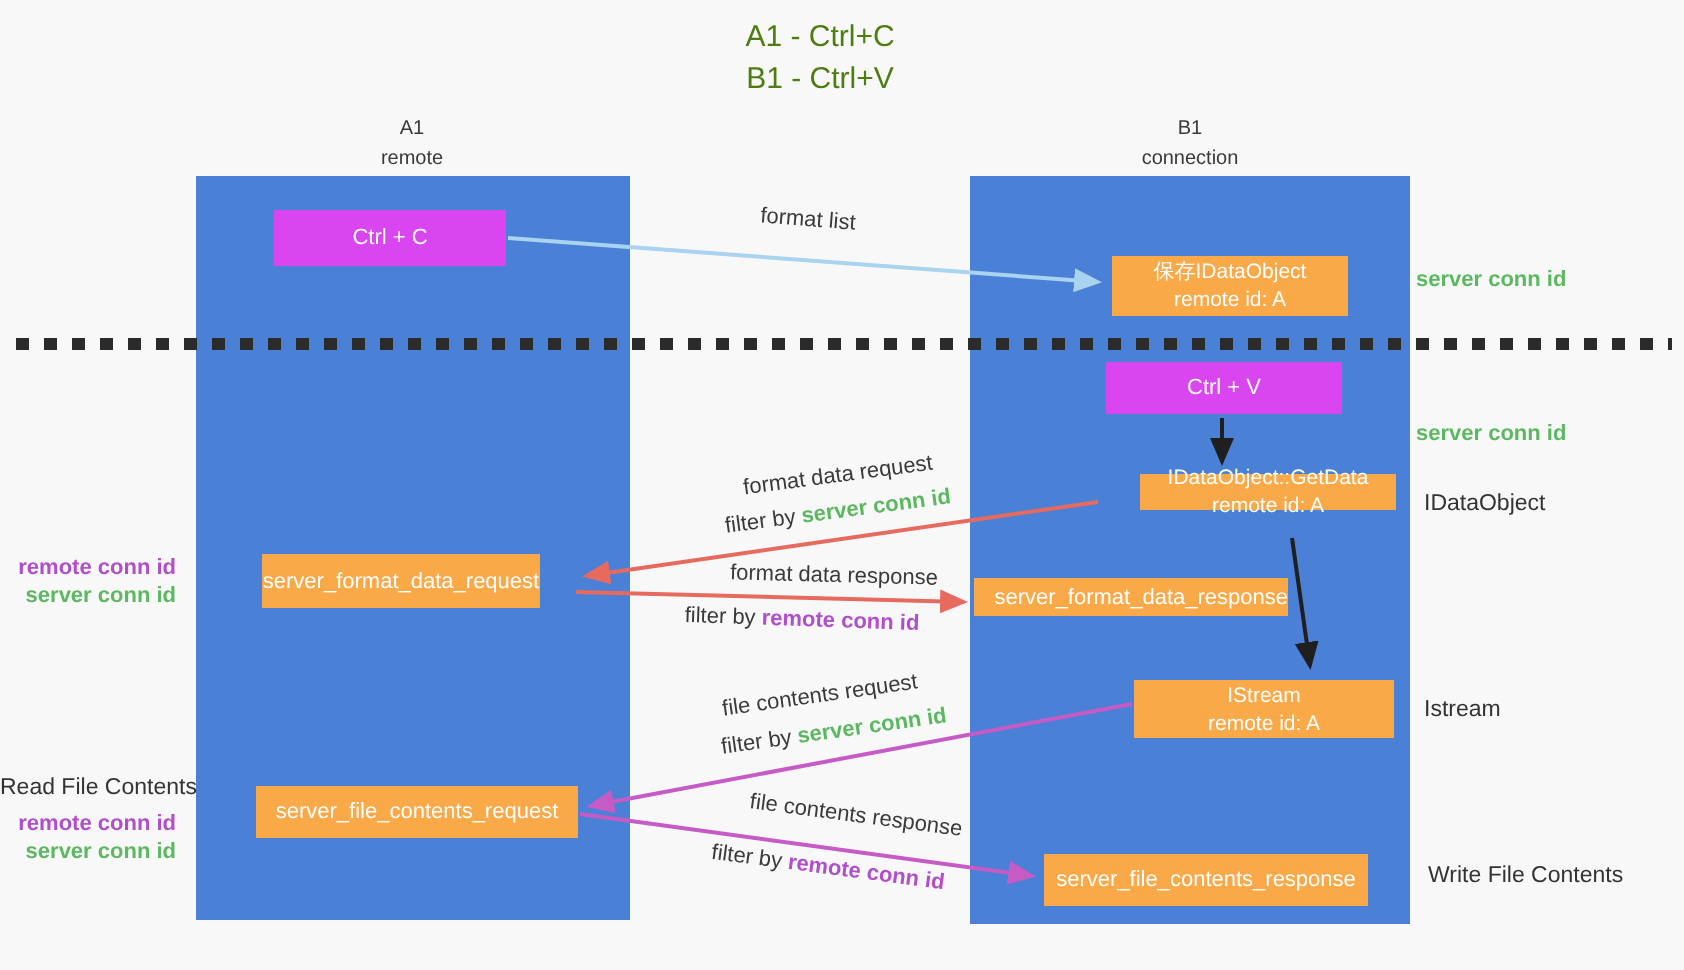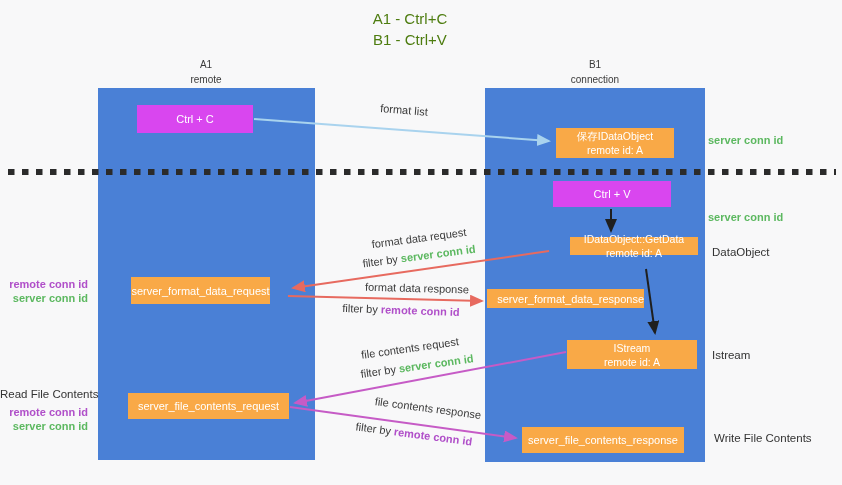--- a/index.html
+++ b/index.html
@@ -151,21 +151,21 @@
   </div>
 
   <div class="arrow-label" style="left:363px; top:402px; width:130px; transform:rotate(7.5deg);">file contents response</div>
   <div class="arrow-label" style="left:349px; top:428px; width:130px; transform:rotate(7.5deg);">
     <span>filter by</span>
     <span class="purple-t">remote conn id</span>
   </div>
 
   <div class="lbl green-t" style="left:708px; top:134px;">server conn id</div>
   <div class="lbl green-t" style="left:708px; top:211px;">server conn id</div>
-  <div class="lbl dark-t" style="left:712px; top:246px;">DataObject</div>
+  <div class="lbl dark-t" style="left:712px; top:246px;">IDataObject</div>
   <div class="lbl dark-t" style="left:712px; top:349px;">Istream</div>
   <div class="lbl dark-t" style="left:714px; top:432px;">Write File Contents</div>
 
   <div class="lbl purple-t ralign" style="left:0px; top:278px; width:88px;">remote conn id</div>
   <div class="lbl green-t ralign" style="left:0px; top:292px; width:88px;">server conn id</div>
   <div class="lbl dark-t ralign" style="left:0px; top:388px; width:90px;">Read File Contents</div>
   <div class="lbl purple-t ralign" style="left:0px; top:406px; width:88px;">remote conn id</div>
   <div class="lbl green-t ralign" style="left:0px; top:420px; width:88px;">server conn id</div>
 
 </div>

